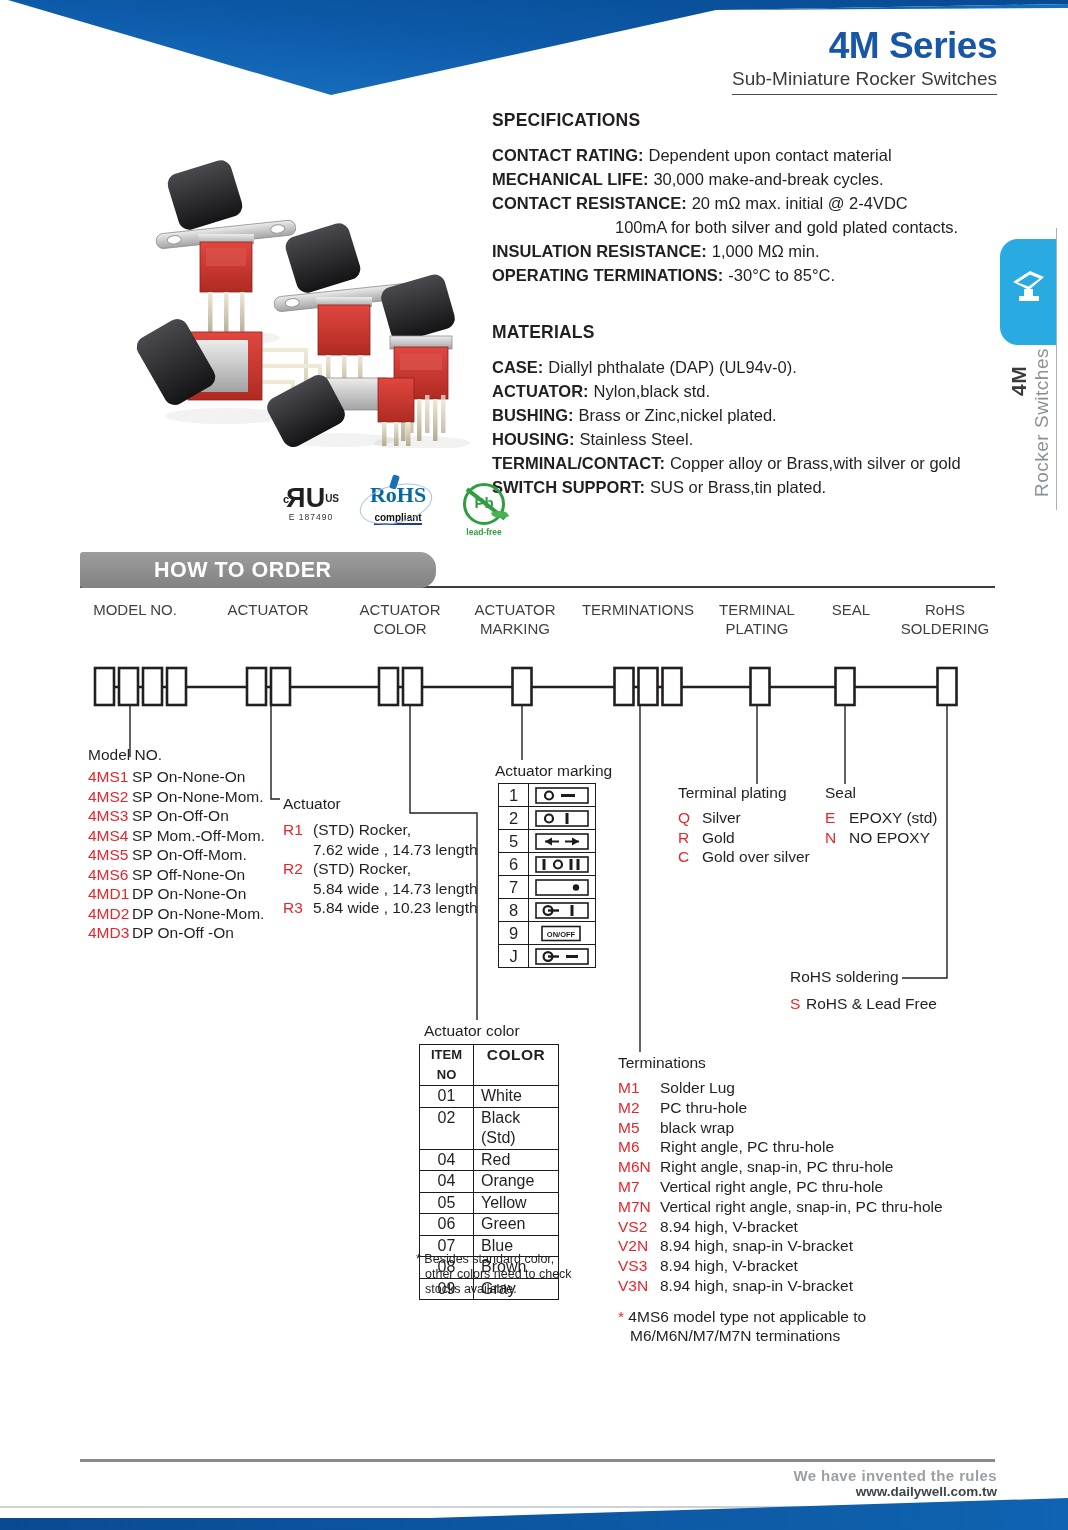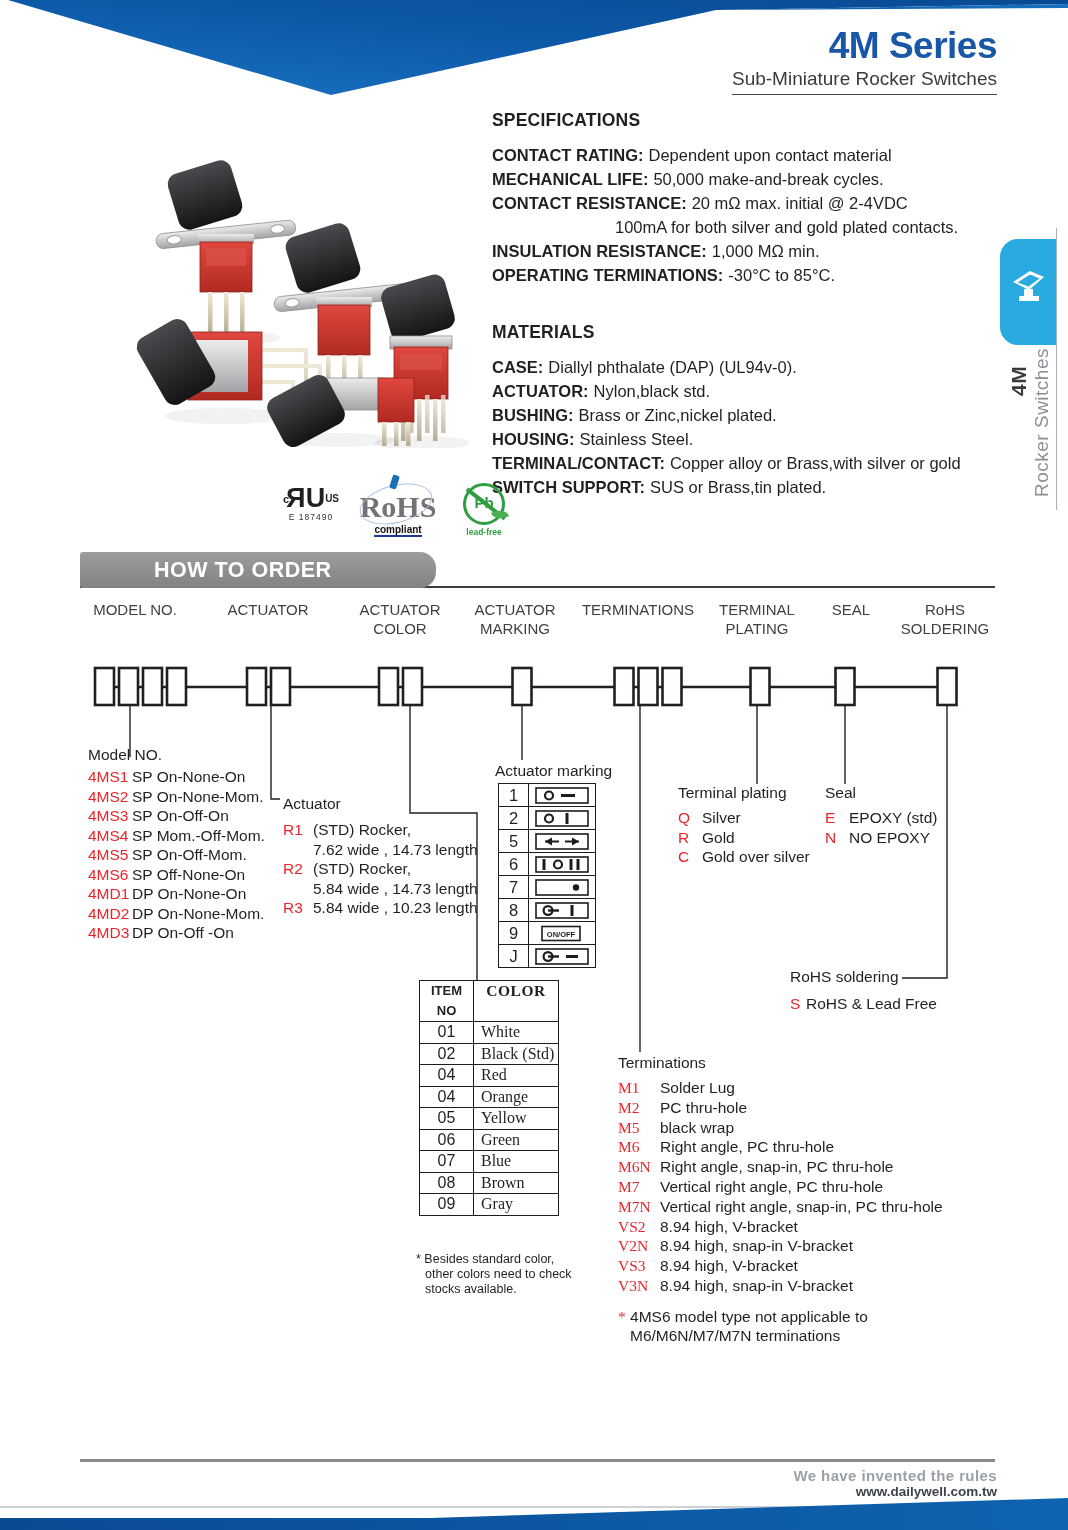--- a/index.html
+++ b/index.html
@@ -25,21 +25,21 @@
   .ul-mark{text-align:center;}
   .ul-row{display:flex;align-items:center;}
   .ul-c{font-size:11px;font-weight:bold;}
   .ul-r{display:inline-block;transform:scaleX(-1);font-size:27px;font-weight:bold;letter-spacing:-3px;}
   .ul-u{font-size:27px;font-weight:bold;letter-spacing:-1px;}
   .ul-us{font-size:10px;font-weight:bold;margin-left:1px;}
   .ul-file{font-size:8.5px;letter-spacing:1px;color:#333;margin-top:-2px;}
   .rohs-mark{position:relative;width:78px;text-align:center;}
   .rohs-ellipse{position:absolute;left:0px;top:2px;width:72px;height:36px;border:1.5px solid #a9c2e2;
                 border-radius:50%;transform:rotate(-14deg);}
-  .rohs-name{font-family:"Liberation Serif","DejaVu Serif",serif;font-size:30px;font-weight:bold;color:#737373;line-height:24px;margin-top:12px;}
+  .rohs-name{font-family:"Liberation Serif","DejaVu Serif",serif;font-size:22px;font-weight:bold;color:#0369a1;line-height:24px;}
   .rohs-sub{font-size:10px;font-weight:bold;color:#111;border-bottom:2px solid #1b3c91;display:inline-block;line-height:11px;}
   .rohs-pen{position:absolute;left:32px;top:-8px;width:7px;height:14px;background:#1b6fb5;border-radius:2px;transform:rotate(18deg);}
   .pb-mark{text-align:center;width:54px;}
   .pb-circle{position:relative;width:36px;height:36px;border:3.5px solid #2f9e41;border-radius:50%;margin:0 auto;}
   .pb-circle .pb-txt{position:absolute;left:0;top:8px;width:100%;text-align:center;
                      font-size:15px;font-weight:bold;color:#2f9e41;}
   .pb-slash{position:absolute;left:-4px;top:16px;width:48px;height:3.5px;background:#2f9e41;transform:rotate(38deg);}
   .pb-leaf{position:absolute;left:26px;top:24px;width:16px;height:9px;background:#49b14f;
            border-radius:0 90% 0 90%;transform:rotate(-18deg);}
   .pb-sub{font-size:8.5px;font-weight:bold;color:#2f9e41;margin-top:2px;}
@@ -77,35 +77,35 @@
 
   .marking-label{left:495px;top:762px;}
   .mk-table{left:498px;top:783px;width:98px;border:1.8px solid #1c1c1c;box-sizing:border-box;background:#fff;}
   .mk-row{display:flex;height:22px;border-bottom:1.8px solid #1c1c1c;align-items:center;}
   .mk-row:last-child{border-bottom:none;}
   .mk-code{width:30px;border-right:1.8px solid #1c1c1c;height:100%;display:flex;align-items:center;
            justify-content:center;font-size:16.5px;box-sizing:border-box;}
   .mk-sym{flex:1;display:flex;align-items:center;justify-content:center;height:100%;}
 
   .color-label{left:424px;top:1022px;}
-  .color-table{left:419px;top:980px;width:140px;border:1.7px solid #1c1c1c;box-sizing:border-box;background:#fff;}
+  .color-table{left:419px;top:1044px;width:140px;border:1.7px solid #1c1c1c;box-sizing:border-box;background:#fff;}
   .ct-row{display:flex;border-bottom:1.7px solid #1c1c1c;}
   .ct-row:last-child{border-bottom:none;}
   .ct-c1{width:54px;border-right:1.7px solid #1c1c1c;text-align:center;box-sizing:border-box;}
-  .ct-c2{flex:1;padding-left:7px;font-family:Liberation Serif, serif;}
+  .ct-c2{flex:1;padding-left:7px;}
   .ct-head .ct-c1{font-size:13px;font-weight:bold;line-height:20px;}
   .ct-head .ct-c2{font-size:15.5px;font-weight:bold;text-align:center;padding-left:0;line-height:20px;letter-spacing:0.5px;}
   .ct-body .ct-c1,.ct-body .ct-c2{font-size:16px;line-height:20.5px;}
   .color-note{left:416px;top:1252px;font-size:12.5px;line-height:15px;color:#231f20;}
   .color-note .ind{padding-left:9px;}
 
   .term-block{left:618px;top:1054px;width:330px;}
   .term-block .items{margin-top:6px;}
   .term-block .item-row{line-height:19.8px;}
-  .term-block .code{width:42px;font-family:Liberation Serif, serif;}
+  .term-block .code{width:42px;}
   .term-note{margin-top:11px;font-size:15.5px;line-height:19.5px;}
   .term-note .ind{padding-left:12px;}
 
   .plating-block{left:678px;top:784px;width:170px;}
   .plating-block .items,.seal-block .items{margin-top:6px;}
   .plating-block .code,.seal-block .code{width:24px;}
   .seal-block{left:825px;top:784px;width:150px;}
 
   .rohs-block{left:790px;top:968px;width:210px;}
   .rohs-block .item-row{margin-top:8px;}
@@ -227,21 +227,21 @@
       <rect x="276" y="274" width="4.5" height="24" fill="url(#pin)"></rect>
       <rect x="142" y="236" width="68" height="54" rx="11" fill="url(#dark)" transform="rotate(-28 176 263)"></rect>
     </g>
   </svg>
 
   <div class="abs text-section" style="left:492px;top:110px">
     <div class="sec-title">SPECIFICATIONS</div>
     <div class="sec-lines spec-lines">
 
     <div><span class="lbl">CONTACT RATING:</span><span>Dependent upon contact material</span></div>
-        <div><span class="lbl">MECHANICAL LIFE:</span><span>50,000 make-and-break cycles.</span></div>
+        <div><span class="lbl">MECHANICAL LIFE:</span><span>30,000 make-and-break cycles.</span></div>
         <div><span class="lbl">CONTACT RESISTANCE:</span><span>20 mΩ max. initial @ 2-4VDC</span></div>
         <div><span class="lbl"></span><span>100mA for both silver and gold plated contacts.</span></div>
         <div><span class="lbl">INSULATION RESISTANCE:</span><span>1,000 MΩ min.</span></div>
         <div><span class="lbl">OPERATING TERMINATIONS:</span><span>-30°C to 85°C.</span></div>
       </div>
   </div>
 
   <div class="abs text-section" style="left:492px;top:322px">
     <div class="sec-title">MATERIALS</div>
     <div class="sec-lines">

